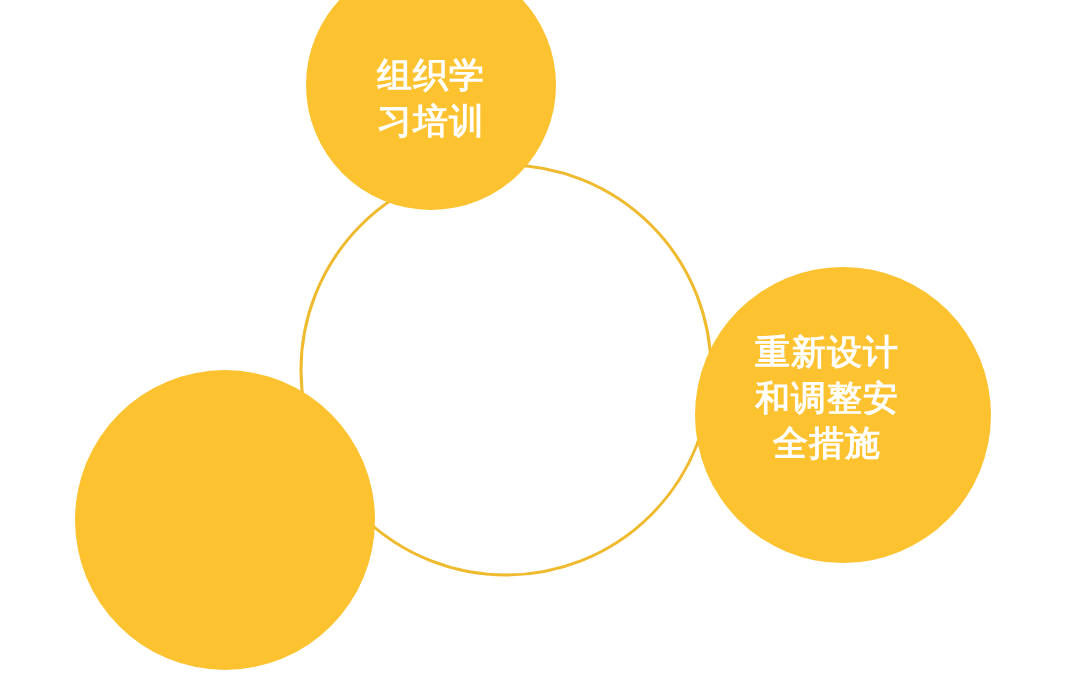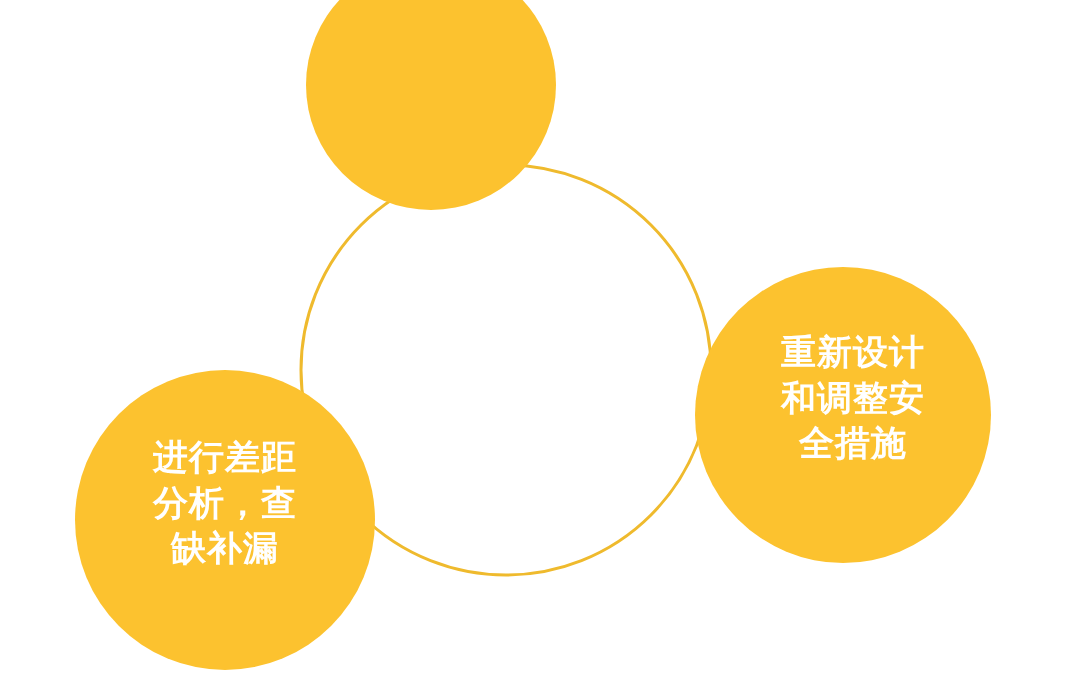--- a/index.html
+++ b/index.html
@@ -54,21 +54,21 @@
     width: 250px;
   }
   
   #label-left {
     left: 100px;
     top: 434px;
     width: 250px;
   }
   
   #label-right {
-    left: 728px;
+    left: 702px;
     top: 329px;
     width: 250px;
   }
   
   #label-center {
     left: 356px;
     top: 293px;
     width: 300px;
   }
 </style>
@@ -81,23 +81,22 @@
 
     <circle id="shape-center-ring" cx="506" cy="370" r="205" fill="none" stroke="#efba2d" stroke-width="3"></circle>
 
     <circle id="shape-bubble-top" cx="431" cy="85" r="125" fill="#fcc22f"></circle>
 
     <circle id="shape-bubble-left" cx="225" cy="520" r="150" fill="#fcc22f"></circle>
 
     <circle id="shape-bubble-right" cx="843" cy="415" r="148" fill="#fcc22f"></circle>
   </svg>
 
+  <div id="label-top" class="node-label bubble-label" style="color: rgb(255, 255, 255);">组织学
+习培训</div>
 
-  <div id="label-left" class="node-label bubble-label" style="color: rgb(255, 255, 255);">进行差距
-分析，查
-缺补漏</div>
 
   <div id="label-right" class="node-label bubble-label" style="color: rgb(255, 255, 255);">重新设计
 和调整安
 全措施</div>
 
 
 </div>
 
 </body></html>

